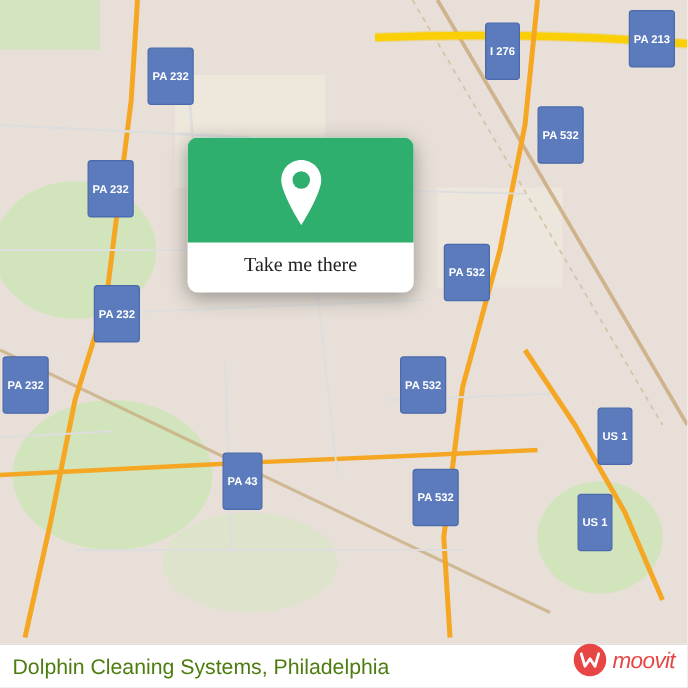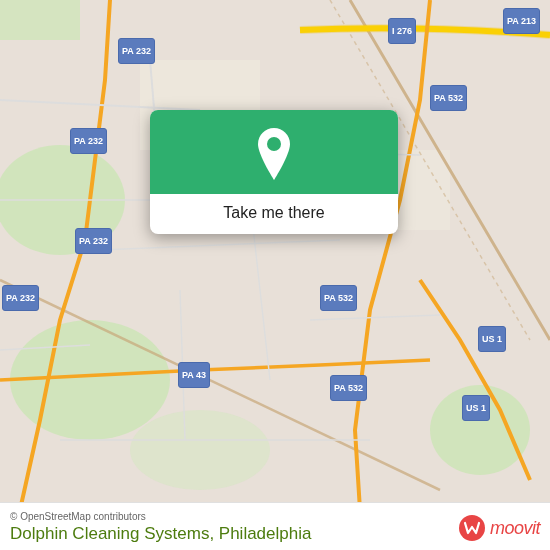--- a/index.html
+++ b/index.html
@@ -27,28 +27,29 @@
       top: 0; left: 0;
       width: 100%;
       height: 100%;
     }
 
     
     #popup-card {
       position: absolute;
       top: 110px;
       left: 150px;
-      width: 248px;
+      width: 181px;
       background: white;
       border-radius: 8px;
       box-shadow: 0 4px 16px rgba(0,0,0,0.35);
       display: flex;
       flex-direction: column;
       overflow: hidden;
       z-index: 10;
+      font-family: Liberation Serif, serif;
     }
 
     #popup-green {
       background: #2eaf6e;
       width: 100%;
       display: flex;
       justify-content: center;
       align-items: center;
       padding: 18px 0 14px 0;
     }
@@ -120,21 +121,21 @@
 
     
     .road-badge {
       position: absolute;
       background: white;
       border: 1px solid #aaa;
       border-radius: 3px;
       font-size: 9px;
       font-weight: bold;
       color: #333;
-      padding: 7px 3px;
+      padding: 17px 3px;
       white-space: nowrap;
     }
     .road-badge.blue {
       background: #5b7bbd;
       color: white;
       border-color: #4a6aac;
     }
   </style>
 </head>
 <body>
@@ -201,21 +202,20 @@
 
       <svg id="pin-icon" viewBox="0 0 44 52" xmlns="http://www.w3.org/2000/svg">
         <path d="M22 0C13.163 0 6 7.163 6 16c0 11 16 36 16 36s16-25 16-36C38 7.163 30.837 0 22 0z" fill="white"></path>
         <circle cx="22" cy="16" r="7" fill="#2eaf6e"></circle>
       </svg>
     </div>
     <div id="popup-label">Take me there</div>
   </div>
 
   <div id="bottom-bar">
-    <div id="copyright-line">© OpenStreetMap contributors</div>
     <div id="place-name">Dolphin Cleaning Systems, Philadelphia</div>
   </div>
 
   <div id="moovit-logo">
 
     <svg id="moovit-icon" viewBox="0 0 28 28" xmlns="http://www.w3.org/2000/svg">
       <circle cx="14" cy="14" r="13" fill="#e84545"></circle>
       <path d="M7 9 L10 19 L14 13 L18 19 L21 9" stroke="white" stroke-width="2.2" fill="none" stroke-linecap="round" stroke-linejoin="round"></path>
     </svg>
     <span id="moovit-text">moovit</span>

